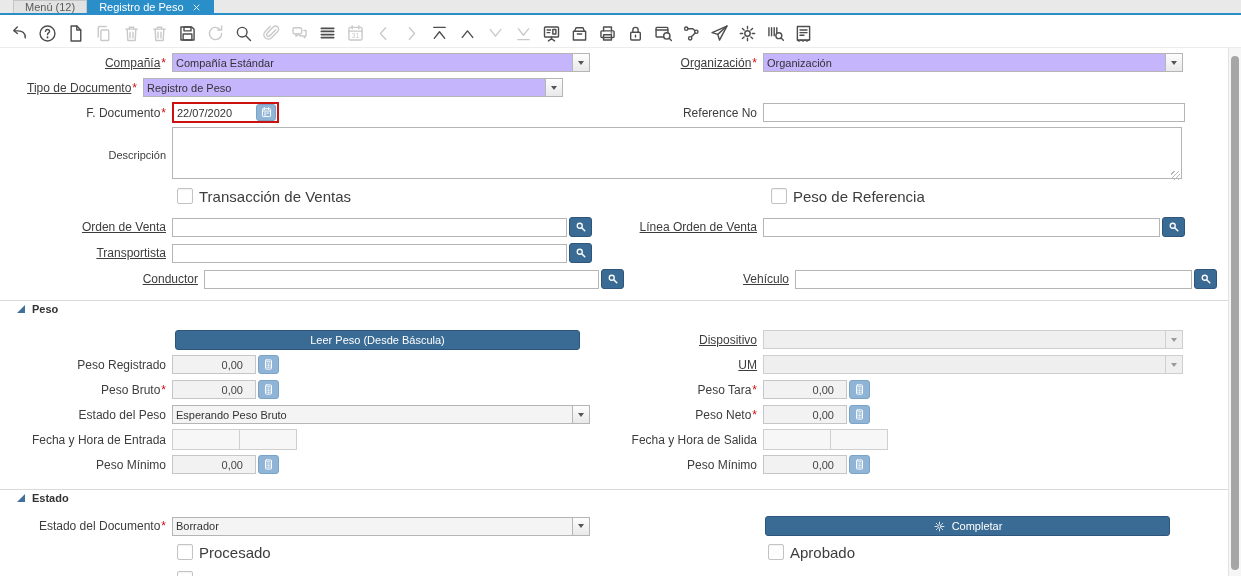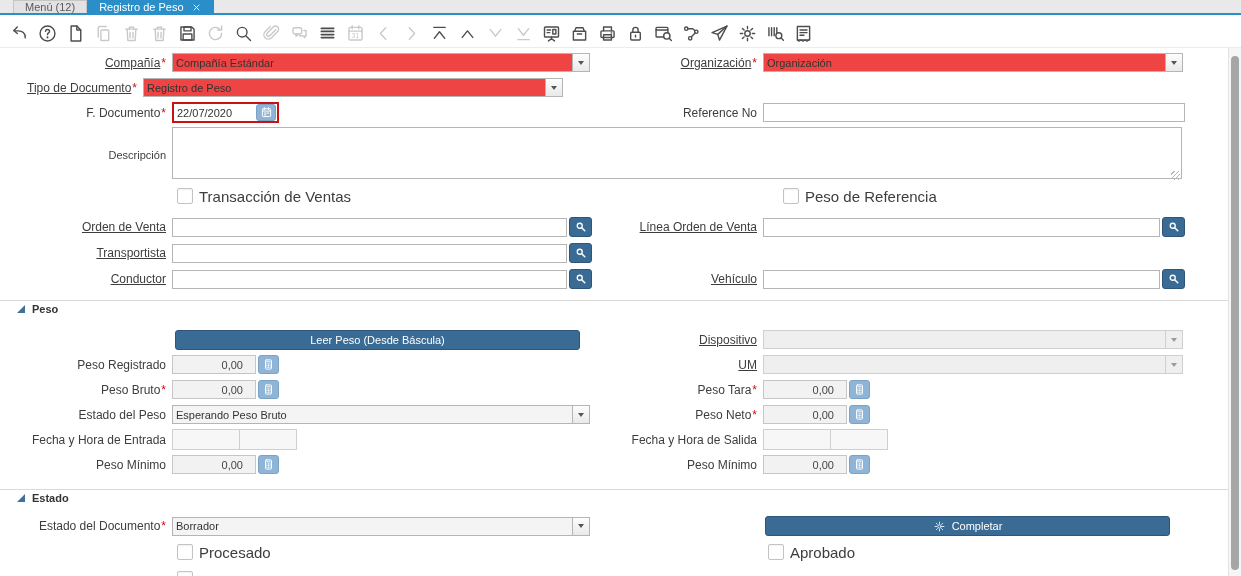--- a/index.html
+++ b/index.html
@@ -33,21 +33,21 @@
   .fa{display:flex;align-items:center;flex:1 1 auto;}
   .u{text-decoration:underline;}
   .req{color:#cc1111;margin-left:1px;}
 
   input,textarea{font-family:"Liberation Sans",sans-serif;font-size:11px;color:#333;outline:none;}
   .txt{height:17px;border:1px solid #b5b5b5;background:#fff;padding:0 3px;box-sizing:content-box;}
   .w418{width:412px;}
   .w420{width:414px;}
 
   
-  .combo{display:flex;align-items:stretch;height:19px;border:1px solid #b5b5b5;background:#ef4444;box-sizing:border-box;}
+  .combo{display:flex;align-items:stretch;height:19px;border:1px solid #b5b5b5;background:#c4b5fd;box-sizing:border-box;}
   .combo.w418{width:418px;}
   .combo.w420{width:420px;}
   .ctxt{flex:1 1 auto;border:none;background:transparent;padding:0 3px;min-width:0;}
   .cbtn{width:16px;flex:0 0 auto;border-left:1px solid #b5b5b5;background:linear-gradient(#fdfdfd,#e9e9e9);
         display:flex;align-items:center;justify-content:center;}
   .caret{width:0;height:0;border-left:3.5px solid transparent;border-right:3.5px solid transparent;border-top:4px solid #555;}
   .combo.gray{background:#f4f4f4;}
   .combo.disabled{background:#efefef;border-color:#cfcfcf;}
   .combo.disabled .cbtn{background:#efefef;border-left-color:#cfcfcf;}
   .combo.disabled .caret{border-top-color:#9a9a9a;}
@@ -379,21 +379,21 @@
     <div class="frow" style="height:28px;">
       <div class="half">
         <div class="lbl"></div>
         <div class="fa" style="margin-left:5px;">
           <span class="cb"></span>
           <span class="cblabel">Transacción de Ventas</span>
         </div>
       </div>
       <div class="half r">
         <div class="lbl"></div>
-        <div class="fa" style="margin-left:20px;">
+        <div class="fa" style="margin-left:8px;">
           <span class="cb"></span>
           <span class="cblabel">Peso de Referencia</span>
         </div>
       </div>
     </div>
 
     <div class="frow" style="height:26px;margin-top:4px;">
       <div class="half">
         <div class="lbl"><span class="u">Orden de Venta</span></div>
         <div class="fa">
@@ -435,21 +435,21 @@
                   <circle cx="9.5" cy="9.5" r="5" stroke-width="2.6"></circle>
                   <path d="M13.5 13.5 19.5 19.5" stroke-width="3"></path>
                 </svg>
               </span>
             </button>
         </div>
       </div>
       <div class="half r"></div>
     </div>
 
-    <div class="frow" style="height:26px;">
+    <div class="frow" style="height:26px;margin-left:32px;">
       <div class="half">
         <div class="lbl"><span class="u">Conductor</span></div>
         <div class="fa">
           <input class="txt" style="width: 387px;" value="">
           <button class="searchbtn">
               <span style="display: inline-flex; align-items: center;">
                 <svg viewBox="0 0 24 24" fill="none" stroke="currentColor" stroke-width="2.6" stroke-linecap="round" stroke-linejoin="round">
                   <circle cx="9.5" cy="9.5" r="5" stroke-width="2.6"></circle>
                   <path d="M13.5 13.5 19.5 19.5" stroke-width="3"></path>
                 </svg>

